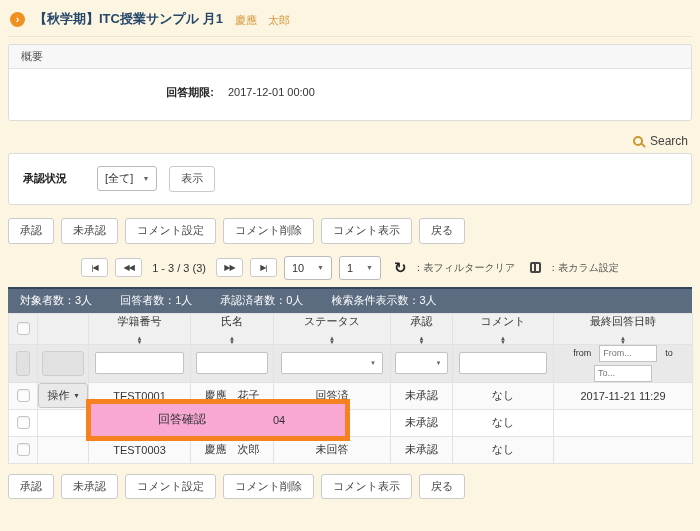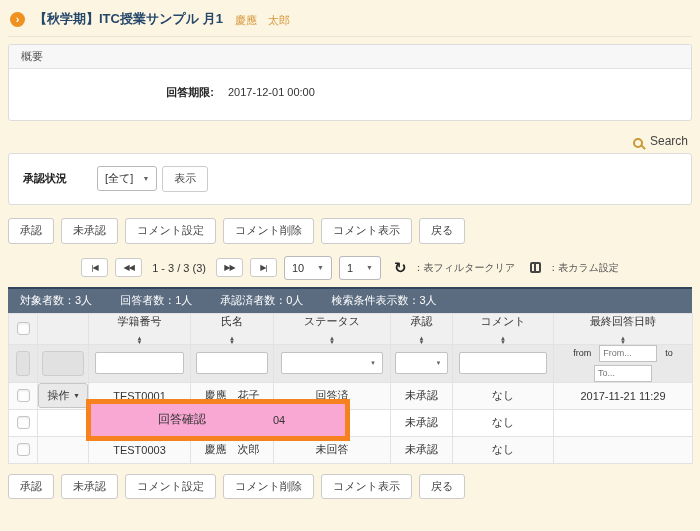--- a/index.html
+++ b/index.html
@@ -31,36 +31,36 @@
     font-size:11px; color:#555;
   }
   .panel-body { padding:16px 0 20px 0; }
   .field-row { display:flex; align-items:baseline; }
   .field-row + .field-row { margin-top:25px; }
   .field-label { width:205px; text-align:right; font-size:11px; font-weight:bold; color:#222; }
   .field-value { margin-left:14px; font-size:11px; color:#333; }
 
   
   .search-head {
-    display:flex; justify-content:flex-end; align-items:flex-end;
+    display:flex; justify-content:flex-end; align-items:center;
     gap:7px; margin:13px 4px 5px 0; font-size:12px; color:#444;
   }
   .mag { width:10px; height:10px; border:2px solid #c79a33; border-radius:50%; position:relative; display:inline-block; }
   .mag::after { content:""; position:absolute; width:6px; height:2px; background:#c79a33;
     right:-5px; bottom:-2px; transform:rotate(45deg); }
   .search-panel { display:flex; align-items:center; padding:12px 10px; }
   .search-label { margin-left:4px; width:52px; font-size:11px; font-weight:bold; color:#222; }
   .fake-select {
     display:inline-flex; align-items:center; justify-content:space-between;
     height:25px; background:#fff; border:1px solid #b9b9b9; border-radius:3px;
     padding:0 7px; font-size:11px; color:#333; gap:9px;
   }
   .fs-caret { font-size:7px; color:#666; }
   .search-panel .fake-select { margin-left:22px; min-width:52px; }
-  .show-btn { margin-left:5px; }
+  .show-btn { margin-left:12px; }
 
   
   .btn {
     display:inline-block; padding:5px 11px; background:#fff;
     border:1px solid #cbcbcb; border-radius:3px;
     font-size:11px; color:#444; line-height:1.25; cursor:pointer;
   }
   .btn-row { display:flex; gap:7px; margin-top:13px; }
   .btn-row.bottom { margin-top:10px; }
 

